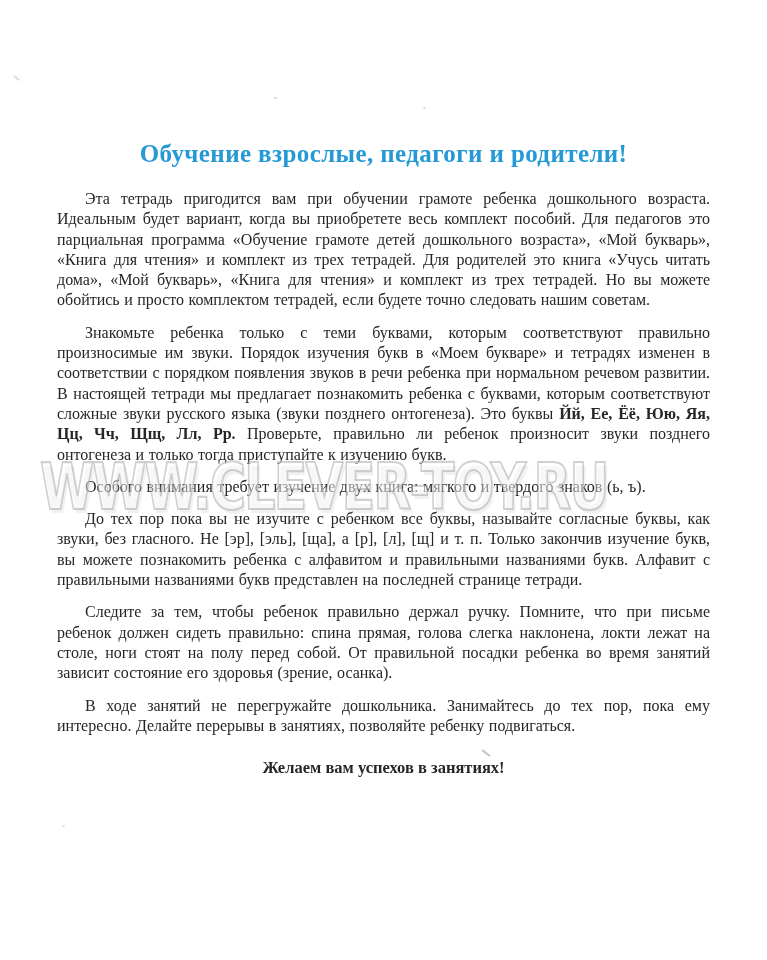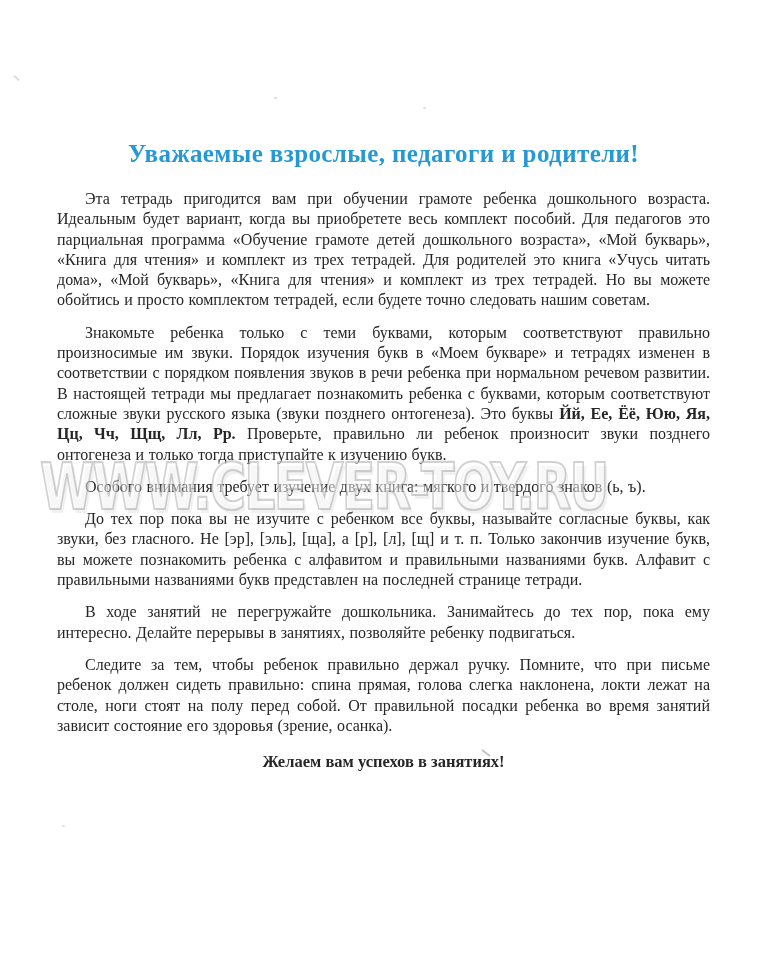--- a/index.html
+++ b/index.html
@@ -29,21 +29,21 @@
   .body-text p {
     margin: 12px;
     text-align: justify;
     text-indent: 28px;
     font-size: 16px;
     line-height: 20.3px;
     word-spacing: 0.5px;
   }
   .body-text b { font-weight: bold; }
   .closing {
-    margin-top: 16px;
+    margin-top: 22px;
     text-align: center;
     font-weight: bold;
     font-size: 16.5px;
   }
   .watermark {
     position: absolute;
     left: 40px;
     top: 449px;
     z-index: 3;
     white-space: nowrap;
@@ -71,29 +71,29 @@
 </style>
 </head>
 <body>
 
 <div class="page">
 
   <div class="watermark">WWW.CLEVER-TOY.RU</div>
 
   <div class="content">
 
-    <h1 class="heading" style="color: rgb(36, 153, 214);">Уважаемые взрослые, педагоги и родители!</h1>
+    <h1 class="heading" style="color: rgb(36, 153, 214);">Обучение взрослые, педагоги и родители!</h1>
 
     <div class="body-text" id="paragraphs">
         <p><span>Эта тетрадь пригодится вам при обучении грамоте ребенка дошкольного возраста. Идеальным будет вариант, когда вы приобретете весь комплект пособий. Для педагогов это парциальная программа «Обучение грамоте детей дошкольного возраста», «Мой букварь», «Книга для чтения» и комплект из трех тетрадей. Для родителей это книга «Учусь читать дома», «Мой букварь», «Книга для чтения» и комплект из трех тетрадей. Но вы можете обойтись и просто комплектом тетрадей, если будете точно следовать нашим советам.</span></p>
         <p><span>Знакомьте ребенка только с теми буквами, которым соответствуют правильно произносимые им звуки. Порядок изучения букв в «Моем букваре» и тетрадях изменен в соответствии с порядком появления звуков в речи ребенка при нормальном речевом развитии. В настоящей тетради мы предлагает познакомить ребенка с буквами, которым соответствуют сложные звуки русского языка (звуки позднего онтогенеза). Это буквы </span><b>Йй, Ее, Ёё, Юю, Яя, Цц, Чч, Щщ, Лл, Рр.</b><span> Проверьте, правильно ли ребенок произносит звуки позднего онтогенеза и только тогда приступайте к изучению букв.</span></p>
         <p><span>Особого внимания требует изучение двух книга: мягкого и твердого знаков (ь, ъ).</span></p>
         <p><span>До тех пор пока вы не изучите с ребенком все буквы, называйте согласные буквы, как звуки, без гласного. Не [эр], [эль], [ща], а [р], [л], [щ] и т. п. Только закончив изучение букв, вы можете познакомить ребенка с алфавитом и правильными названиями букв. Алфавит с правильными названиями букв представлен на последней странице тетради.</span></p>
+        <p><span>Следите за тем, чтобы ребенок правильно держал ручку. Помните, что при письме ребенок должен сидеть правильно: спина прямая, голова слегка наклонена, локти лежат на столе, ноги стоят на полу перед собой. От правильной посадки ребенка во время занятий зависит состояние его здоровья (зрение, осанка).</span></p>
         <p><span>В ходе занятий не перегружайте дошкольника. Занимайтесь до тех пор, пока ему интересно. Делайте перерывы в занятиях, позволяйте ребенку подвигаться.</span></p>
-        <p><span>Следите за тем, чтобы ребенок правильно держал ручку. Помните, что при письме ребенок должен сидеть правильно: спина прямая, голова слегка наклонена, локти лежат на столе, ноги стоят на полу перед собой. От правильной посадки ребенка во время занятий зависит состояние его здоровья (зрение, осанка).</span></p>
       </div>
 
     <p class="closing">Желаем вам успехов в занятиях!</p>
 
   </div>
 
   <span class="speck s1"></span>
   <span class="speck s2"></span>
   <span class="speck s3"></span>
   <span class="speck s4"></span>

